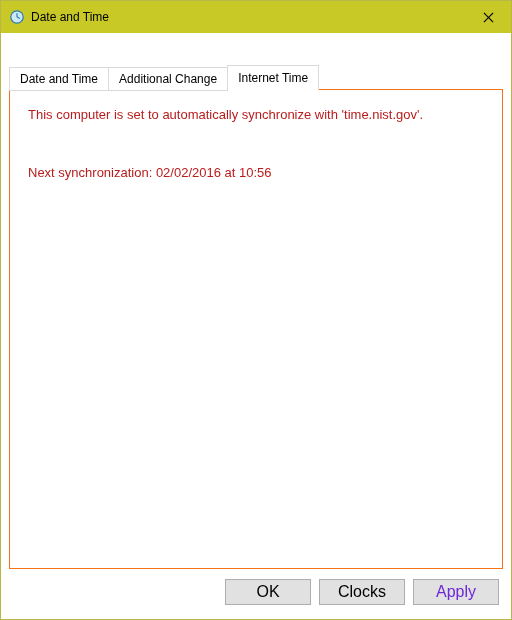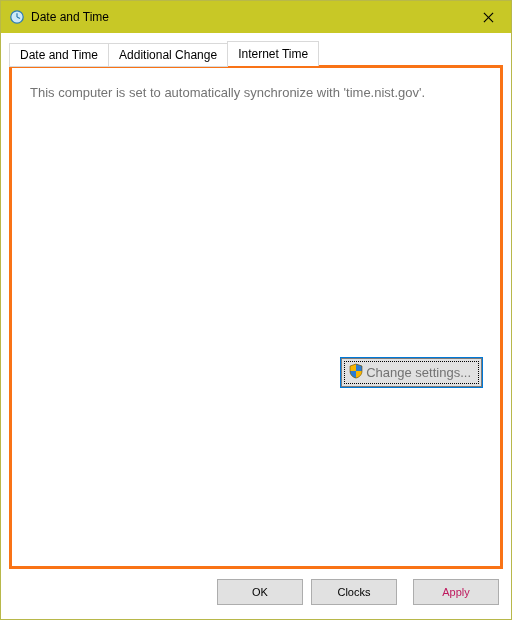--- a/index.html
+++ b/index.html
@@ -63,31 +63,32 @@
   }
   .tab.inactive {
     border-bottom: 1px solid #d9d9d9;
     top: 1px;
   }
   .tab.active {
     background: #fff;
     z-index: 3;
     padding-top: 5px;
     padding-bottom: 5px;
+    margin-top: 24px;
   }
   .panel {
-    border: 3px solid #f97316;
+    border: 1px solid #f97316;
     flex: 1;
     margin-top: -1px;
     padding: 16px 18px;
     position: relative;
     z-index: 1;
     background: #fff;
     font-size: 13px;
-    color: #737373;
+    color: #b91c1c;
   }
   .panel p { margin: 0 0 40px 0; line-height: 1.35; }
   .panel p.tight { margin-bottom: 34px; }
   .change-row {
     position: absolute;
     left: 18px;
     right: 18px;
     top: 290px;
     display: flex;
     justify-content: flex-end;
@@ -108,28 +109,27 @@
     display: flex;
     justify-content: flex-end;
     gap: 8px;
     padding: 10px 4px 6px 4px;
   }
   .btn {
     min-width: 86px;
     height: 26px;
     border: 1px solid #adadad;
     background: #e1e1e1;
-    font-size: 11px;
+    font-size: 16px;
     display: flex;
     align-items: center;
     justify-content: center;
   }
   .btn.disabled {
-    color: #be185d;
-    margin-left: 8px;
+    color: #6d28d9;
   }
 </style>
 </head>
 <body>
 
 <div class="titlebar">
   <span class="title-icon">
     <svg viewBox="0 0 16 16" width="16" height="16">
       <circle cx="8" cy="8" r="6.2" fill="#cde9f7" stroke="#2a7ab0" stroke-width="1.2"></circle>
       <line x1="8" y1="8" x2="8" y2="4.2" stroke="#2a7ab0" stroke-width="1.2"></line>
@@ -147,34 +147,22 @@
 
 <div class="body-area">
   <div class="tabstrip">
     <div class="tab inactive">Date and Time</div>
     <div class="tab inactive">Additional Change</div>
     <div class="tab active">Internet Time</div>
   </div>
 
   <div class="panel">
     <p>This computer is set to automatically synchronize with 'time.nist.gov'.</p>
+    <p class="tight">Next synchronization: 02/02/2016 at 10:56</p>
 
-    <div class="change-row">
-      <div class="change-btn">
-        <span>
-          <svg viewBox="0 0 16 16" width="16" height="16">
-            <path d="M8 1 L14 3 V8 C14 12 11 14.5 8 15 C5 14.5 2 12 2 8 V3 Z" fill="#f8b600"></path>
-            <path d="M8 1 L14 3 V8 L8 8 Z" fill="#2b7cd3"></path>
-            <path d="M2 8 L8 8 L8 15 C5 14.5 2 12 2 8 Z" fill="#2b7cd3"></path>
-            <path d="M8 1 L14 3 V8 C14 12 11 14.5 8 15 C5 14.5 2 12 2 8 V3 Z" fill="none" stroke="#6a4a00" stroke-width="0.6"></path>
-          </svg>
-        </span>
-        <span>Change settings...</span>
-      </div>
-    </div>
   </div>
 
   <div class="button-row">
     <div class="btn">OK</div>
     <div class="btn">Clocks</div>
     <div class="btn disabled">Apply</div>
   </div>
 </div>
 
 </body></html>

